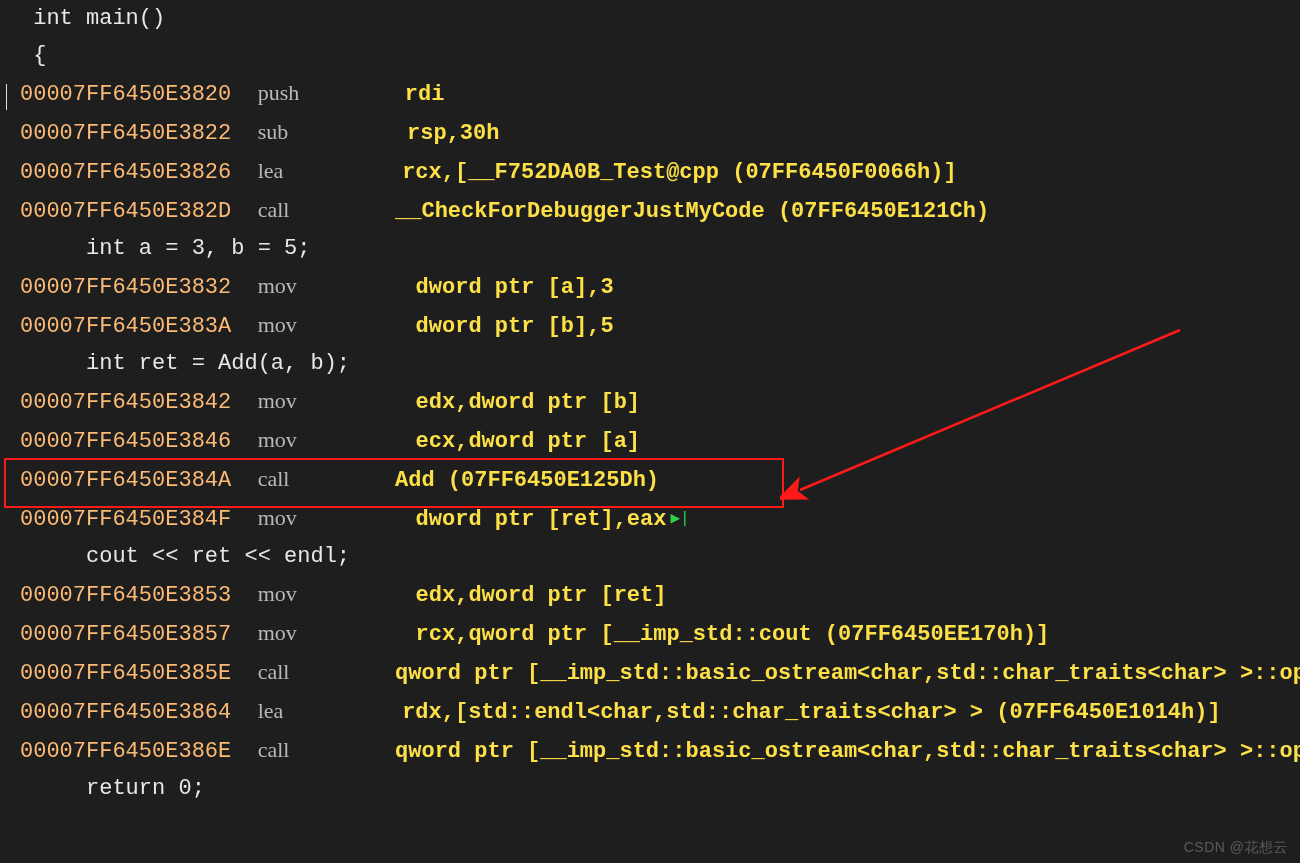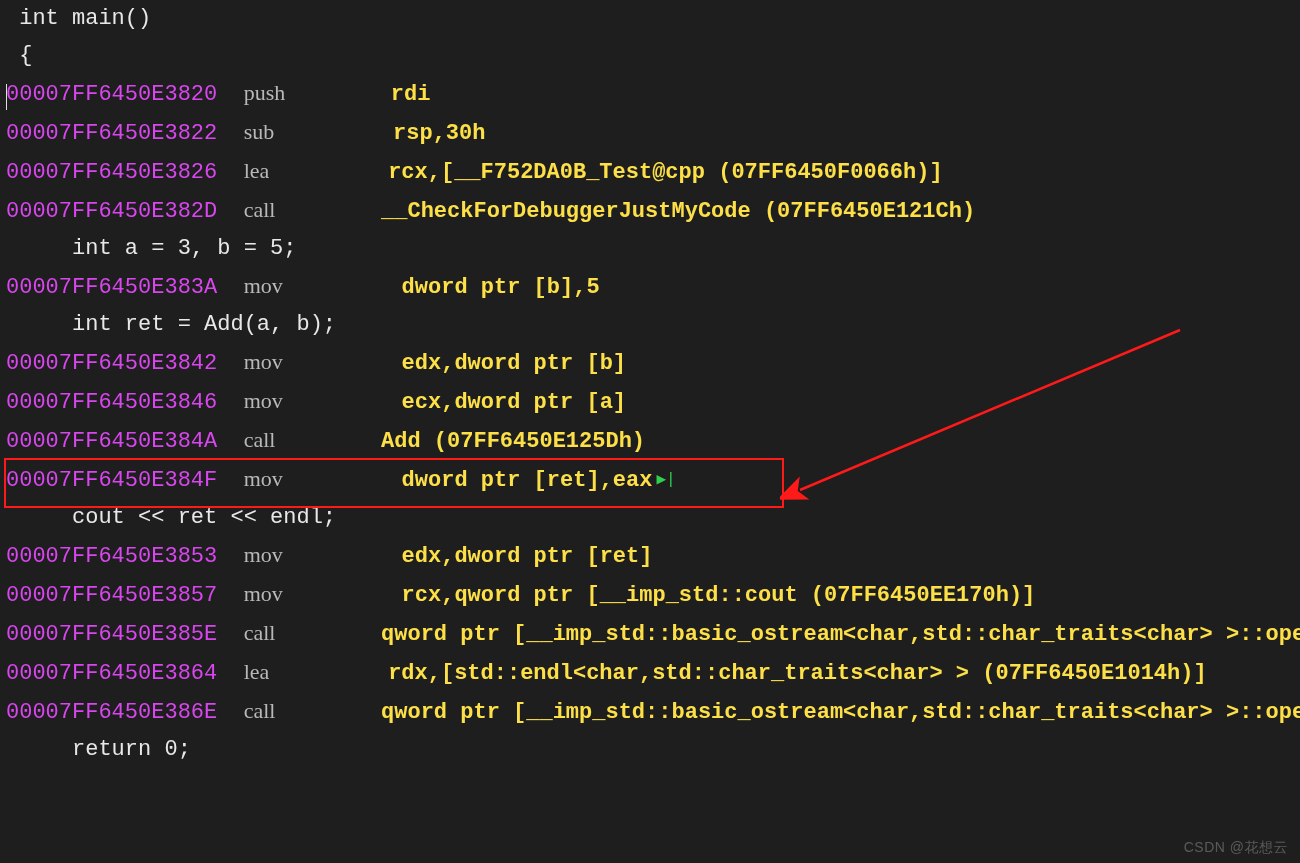--- a/index.html
+++ b/index.html
@@ -15,26 +15,26 @@
   }
   .editor {
     position: relative;
     padding: 0;
     width: 100%;
     height: 100%;
   }
   .line {
     white-space: pre;
     line-height: 37px;
-    padding-left: 6px;
+    padding-left: 20px;
   }
   .src {
     color: #e8e8e8;
   }
-  .addr { color: #d946ef; }
+  .addr { color: #fdba74; }
   .mnem { color: #b8b8b8; font-family: Liberation Serif, serif; }
   .ops  { color: #fde047; font-weight: bold; }
 
   .highlight-box {
     position: absolute;
     border: 2px solid #ff1a1a;
     pointer-events: none;
     left: 4px;
     top: 458px;
     width: 780px;
@@ -80,20 +80,21 @@
   <div class="line src"> int main()</div>
   <div class="line src"> {</div>
 
   <div class="line"><span class="addr">00007FF6450E3820</span>  <span class="mnem">push</span>        <span class="ops">rdi</span></div>
   <div class="line"><span class="addr">00007FF6450E3822</span>  <span class="mnem">sub</span>         <span class="ops">rsp,30h</span></div>
   <div class="line"><span class="addr">00007FF6450E3826</span>  <span class="mnem">lea</span>         <span class="ops">rcx,[__F752DA0B_Test@cpp (07FF6450F0066h)]</span></div>
   <div class="line"><span class="addr">00007FF6450E382D</span>  <span class="mnem">call</span>        <span class="ops">__CheckForDebuggerJustMyCode (07FF6450E121Ch)</span></div>
 
   <div class="line src">     int a = 3, b = 5;</div>
 
+  <div class="line"><span class="addr">00007FF6450E3832</span>  <span class="mnem">mov</span>         <span class="ops">dword ptr [a],3</span></div>
   <div class="line"><span class="addr">00007FF6450E383A</span>  <span class="mnem">mov</span>         <span class="ops">dword ptr [b],5</span></div>
 
   <div class="line src"></div>
   <div class="line src">     int ret = Add(a, b);</div>
 
   <div class="line"><span class="addr">00007FF6450E3842</span>  <span class="mnem">mov</span>         <span class="ops">edx,dword ptr [b]</span></div>
   <div class="line"><span class="addr">00007FF6450E3846</span>  <span class="mnem">mov</span>         <span class="ops">ecx,dword ptr [a]</span></div>
   <div class="line"><span class="addr">00007FF6450E384A</span>  <span class="mnem">call</span>        <span class="ops">Add (07FF6450E125Dh)</span></div>
   <div class="line"><span class="addr">00007FF6450E384F</span>  <span class="mnem">mov</span>         <span class="ops">dword ptr [ret],eax</span><span class="exec-marker">▶|</span></div>
 

